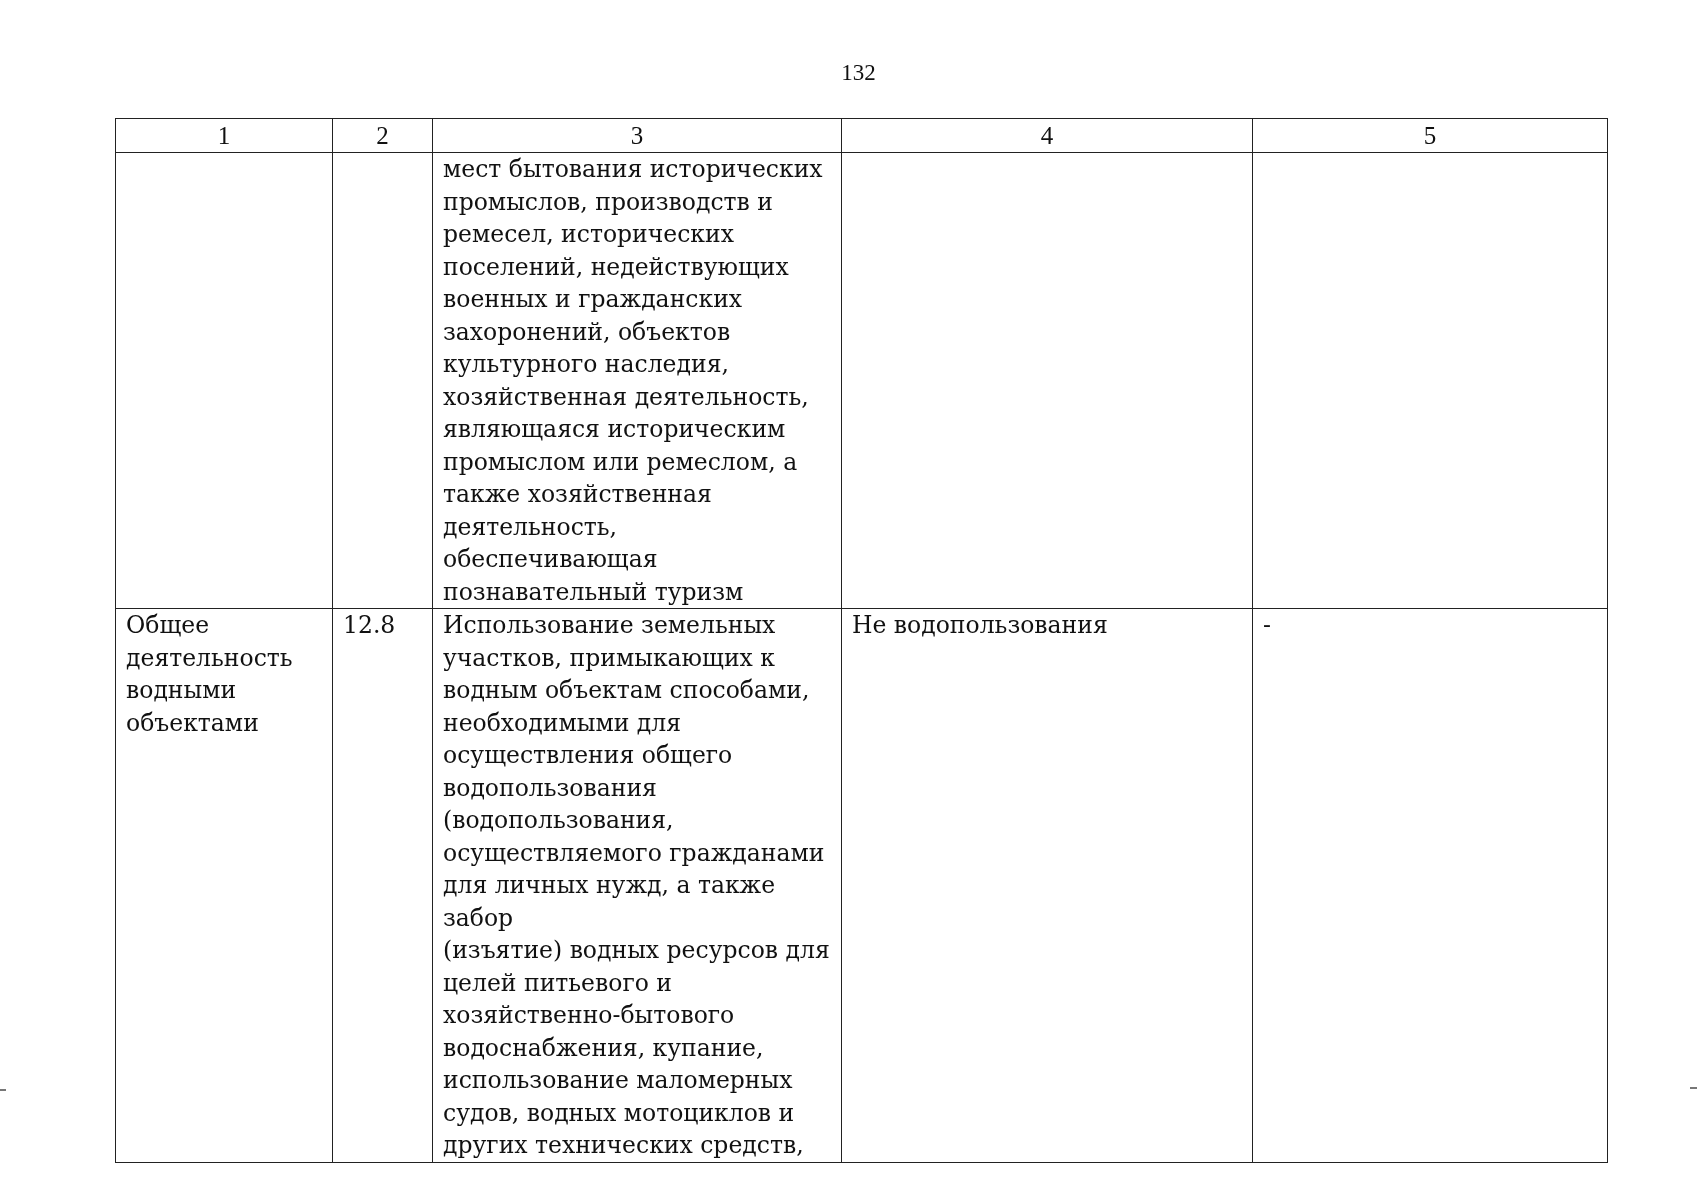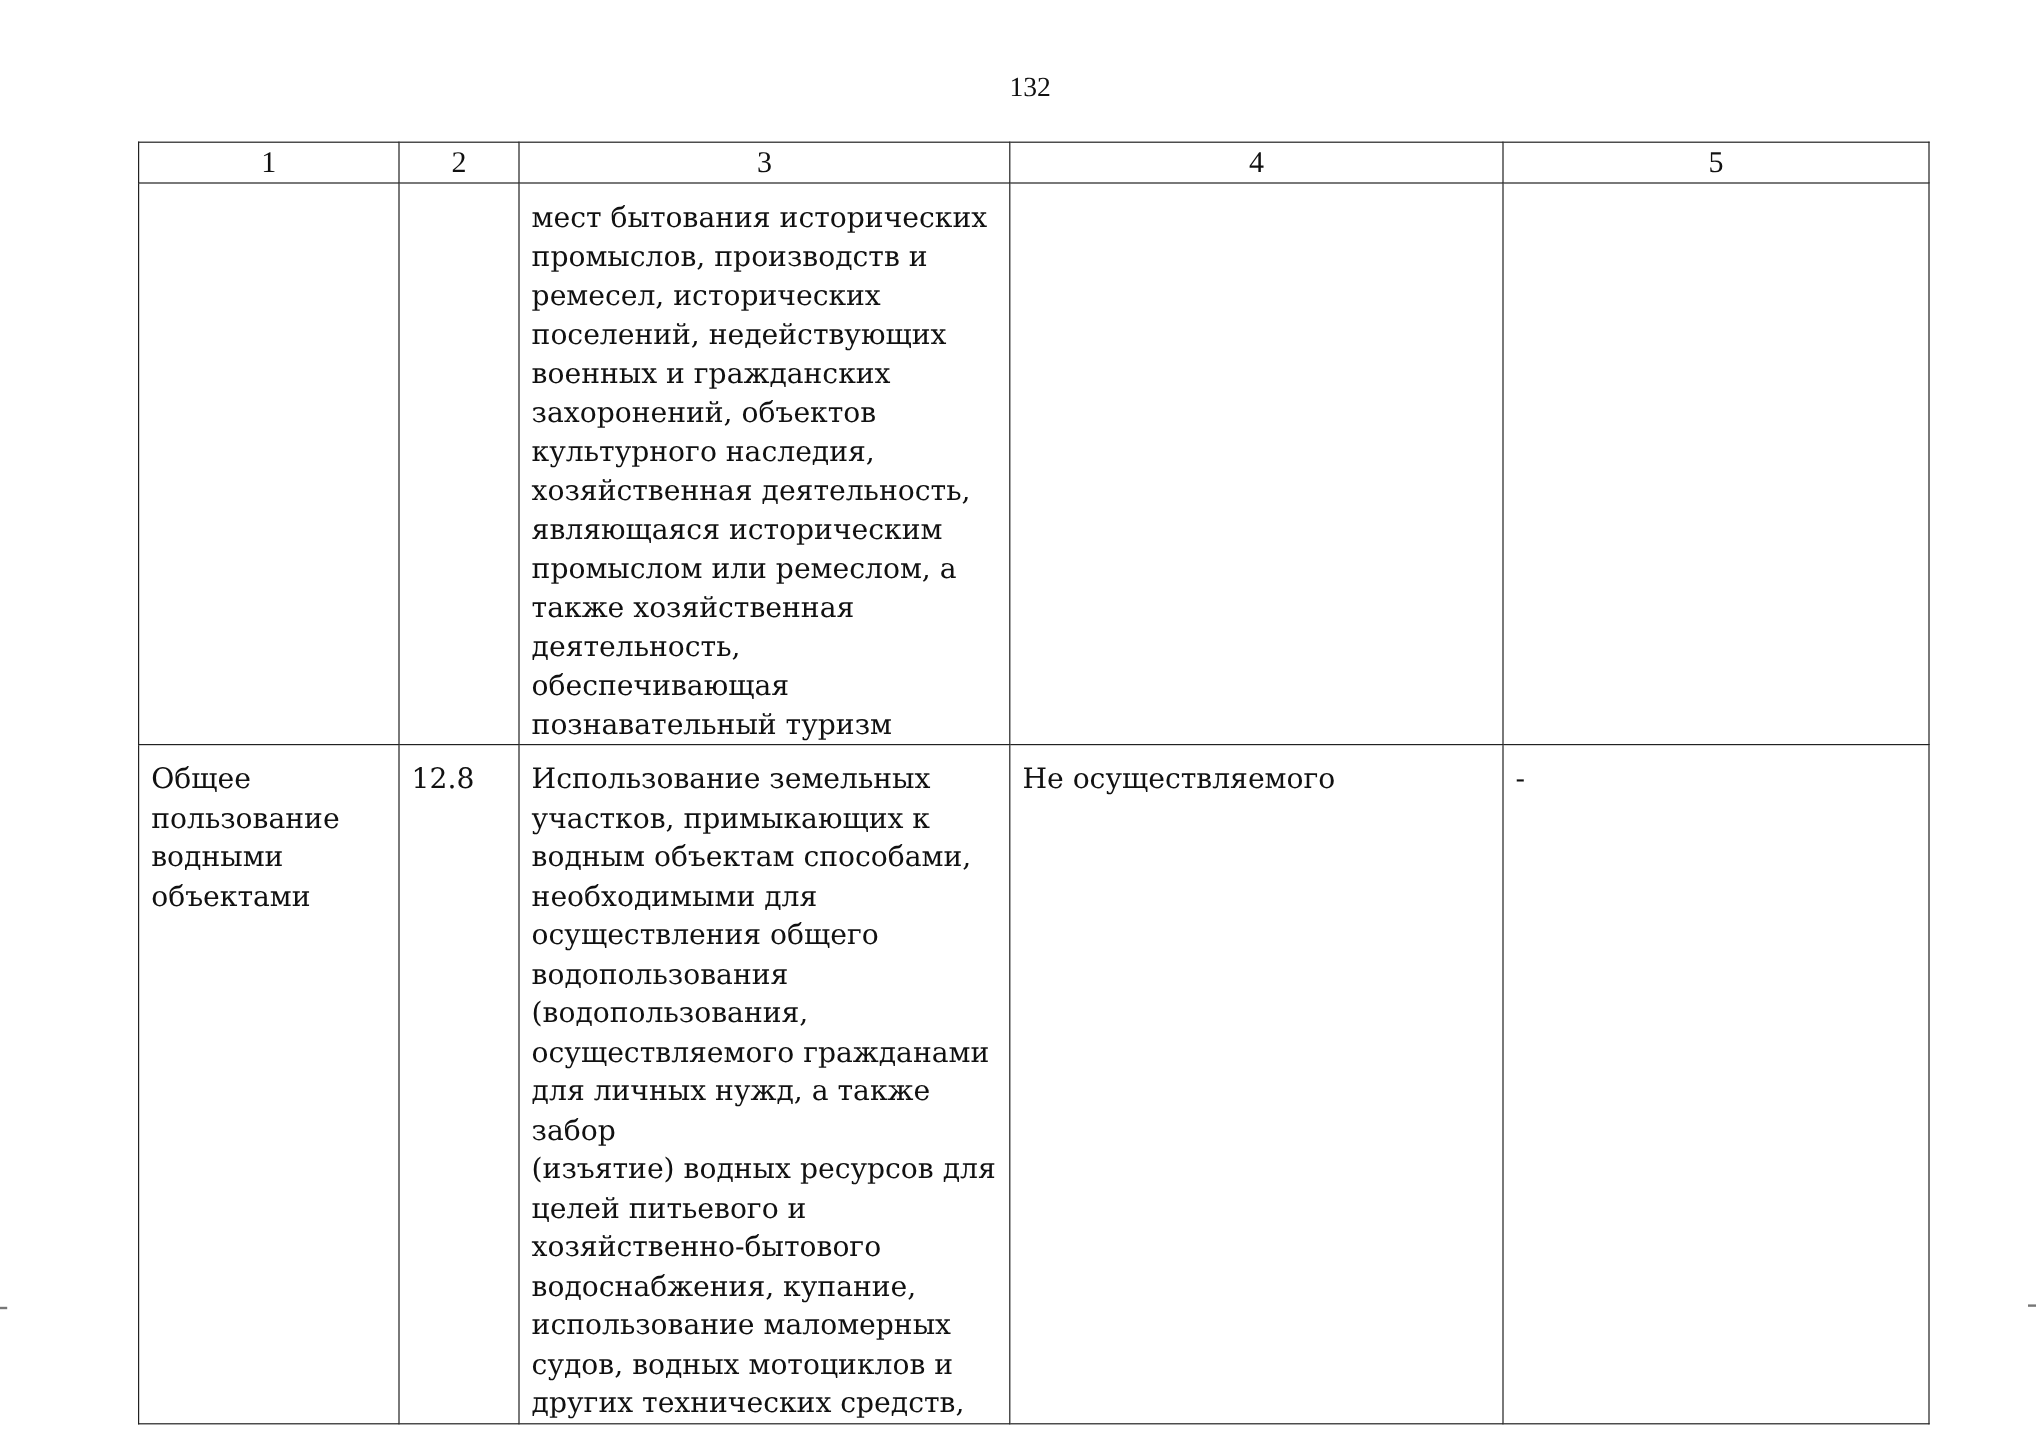--- a/index.html
+++ b/index.html
@@ -4,21 +4,21 @@
 <style>
   html, body { margin:0; padding:0; background:#fff; }
   body { width:1697px; height:1200px; position:relative; overflow:hidden;
          font-family:"DejaVu Serif", "Liberation Serif", serif; color:#111; }
   .page-num { position:absolute; left:0; width:1717px; top:60px; text-align:center;
               font-family:"Liberation Serif", serif; font-size:23px; }
   table { position:absolute; left:115px; top:118px; border-collapse:collapse; table-layout:fixed; }
   td, th { border:1.5px solid #222; vertical-align:top; padding:0; }
   th { font-weight:normal; font-size:25px; height:33px; text-align:center; vertical-align:middle;
        font-family:"Liberation Serif", serif; }
-  .cell { font-size:23.5px; line-height:32.5px; padding:12px 8px 0 10px; white-space:pre-line; }
+  .cell { font-size:23.5px; line-height:32.5px; padding:0 8px 0 10px; white-space:pre-line; }
   .r1 td { height:424px; }
   .r2 td { height:514px; }
   .edge-mark { position:absolute; height:1.5px; background:#777; }
 </style>
 </head>
 <body>
 
 <div class="page-num">132</div>
 
 <table>
@@ -53,40 +53,40 @@
 являющаяся историческим
 промыслом или ремеслом, а
 также хозяйственная
 деятельность, обеспечивающая
 познавательный туризм</td>
       <td class="cell"></td>
       <td class="cell"></td>
     </tr>
     <tr class="r2">
       <td class="cell">Общее
-пользование
+деятельность
 водными
 объектами</td>
       <td class="cell">12.8</td>
       <td class="cell">Использование земельных
 участков, примыкающих к
 водным объектам способами,
 необходимыми для
 осуществления общего
 водопользования
 (водопользования,
 осуществляемого гражданами
 для личных нужд, а также забор
 (изъятие) водных ресурсов для
 целей питьевого и
 хозяйственно-бытового
 водоснабжения, купание,
 использование маломерных
 судов, водных мотоциклов и
 других технических средств,</td>
-      <td class="cell">Не осуществляемого</td>
+      <td class="cell">Не водопользования</td>
       <td class="cell">-</td>
     </tr>
   </tbody>
 </table>
 
 <div class="edge-mark" style="left:0;top:1089px;width:6px;"></div>
 <div class="edge-mark" style="left:1690px;top:1087px;width:7px;"></div>
 
 </body></html>

